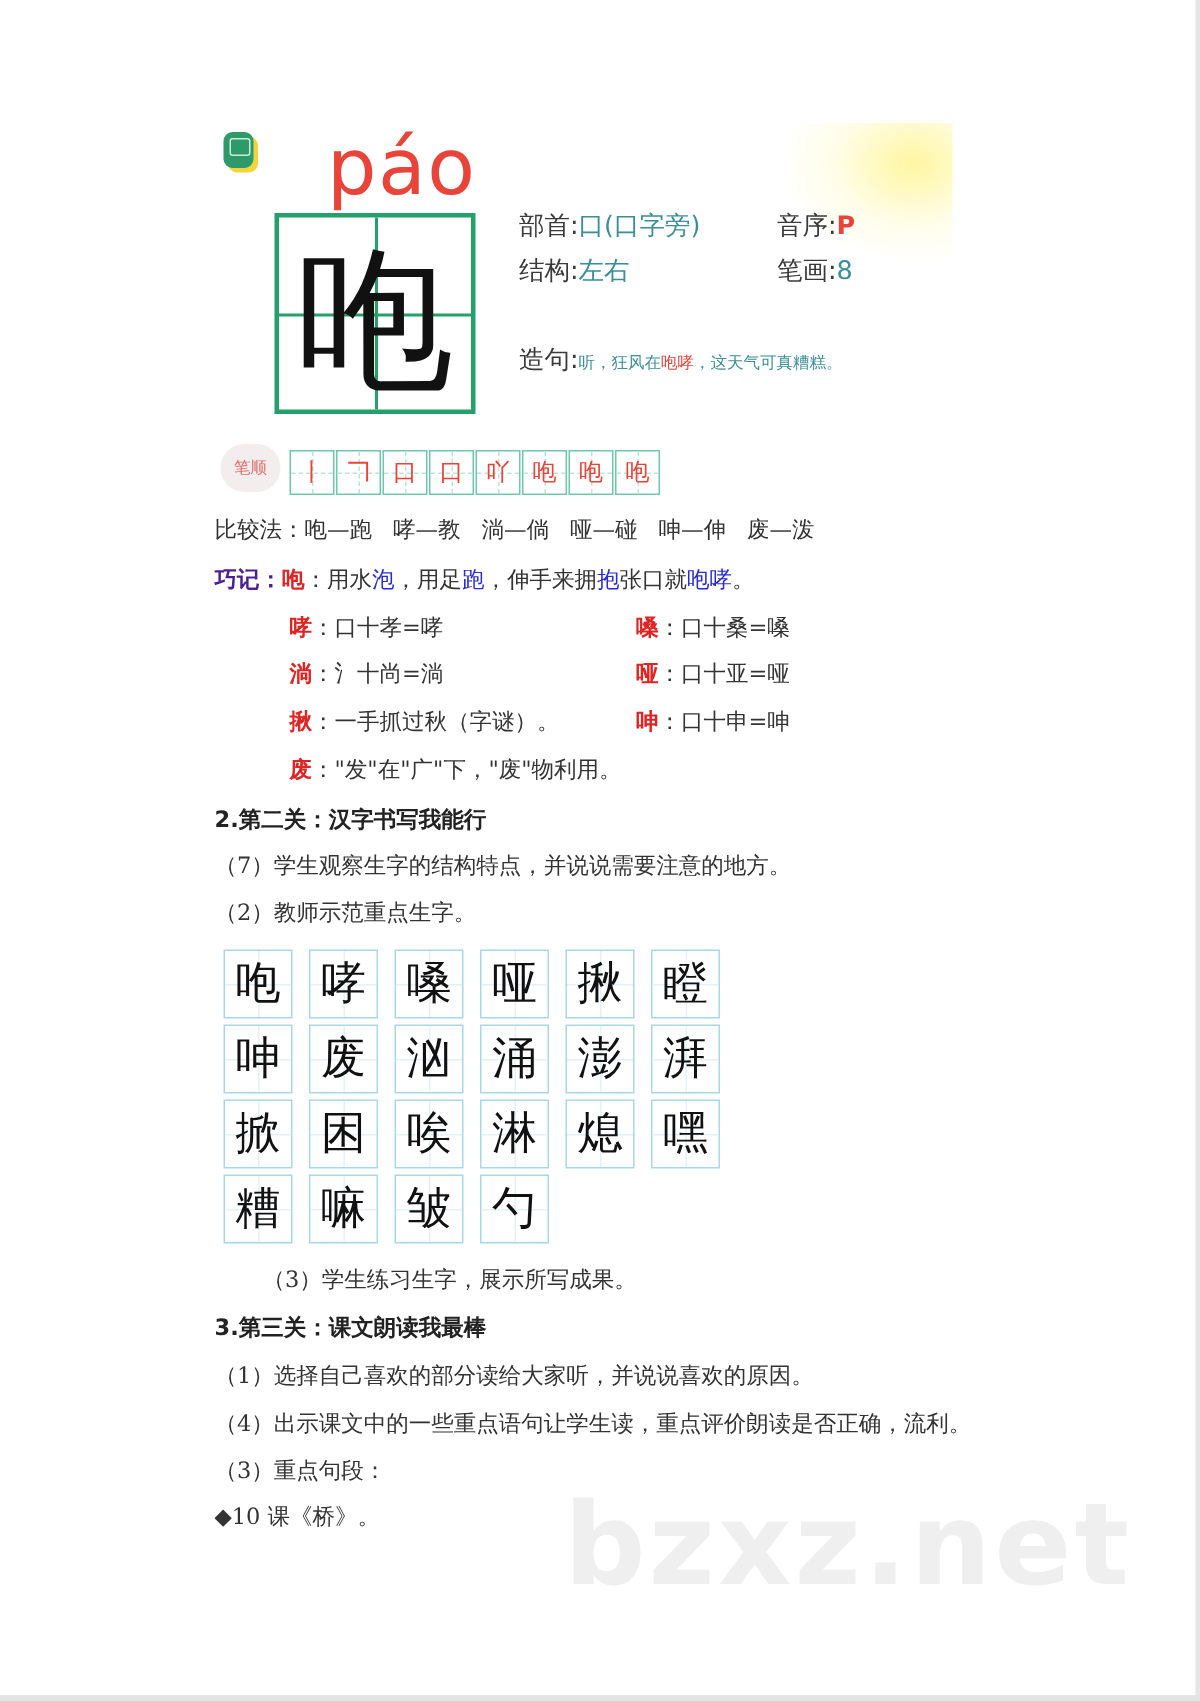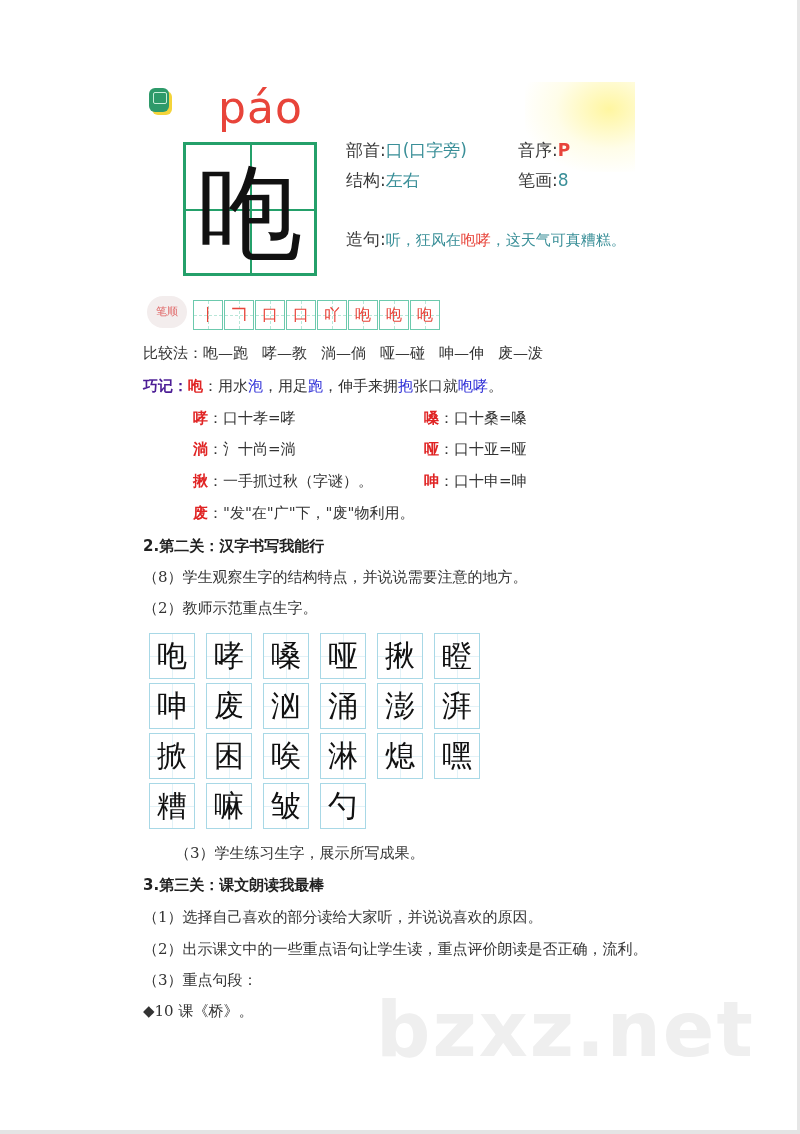--- a/index.html
+++ b/index.html
@@ -12,31 +12,31 @@
   .page-edge-right { position: absolute; right: 0; top: 0; width: 3px; height: 1134px; background: #e6e6e6; }
   .page-edge-bottom { position: absolute; left: 0; bottom: 0; width: 800px; height: 4px; background: #e4e4e4; }
 
   
   .card { position: absolute; left: 143px; top: 82px; width: 492px; height: 252px; background: #fff; overflow: hidden; }
   .card-glow { position: absolute; right: -10px; top: 0; width: 120px; height: 90px;
     background: radial-gradient(ellipse at 70% 30%, rgba(255,245,150,0.9), rgba(255,250,200,0.4) 45%, rgba(255,255,255,0) 75%); }
   .card-badge { position: absolute; left: 6px; top: 6px; width: 20px; height: 24px; border-radius: 6px;
     background: #2e9a6a; box-shadow: 3px 3px 0 #f4d43a; }
   .card-badge-inner { position: absolute; left: 4px; top: 4px; width: 12px; height: 10px; border: 1px solid #c9eed9; border-radius: 2px; }
-  .pinyin { position: absolute; left: 75px; top: 0px; font-family: "DejaVu Sans", sans-serif; font-size: 44px; color: #e8443a; letter-spacing: 1px; }
+  .pinyin { position: absolute; left: 75px; top: 0px; font-family: "DejaVu Sans", sans-serif; font-size: 52px; color: #e8443a; letter-spacing: 1px; }
   .tian-box { position: absolute; left: 40px; top: 60px; width: 134px; height: 134px; border: 3px solid #24a06a; box-sizing: border-box; }
   .tian-h { position: absolute; left: 0; top: 50%; width: 100%; height: 0; border-top: 2px solid #24a06a; }
   .tian-v { position: absolute; top: 0; left: 50%; height: 100%; width: 0; border-left: 2px solid #24a06a; }
   .big-char { position: absolute; left: 0; top: 4px; width: 128px; height: 128px; text-align: center; line-height: 128px;
     font-size: 104px; color: #111; font-family: "DejaVu Serif", serif; }
 
   .info { position: absolute; left: 203px; font-family: "DejaVu Sans", sans-serif; font-size: 17px; color: #444; white-space: nowrap; }
   .info .k { color: #3a3a3a; }
   .info .teal { color: #3a8f98; }
-  .info.small .v { font-size: 15px; }
+  .info.small .v { font-size: 11px; }
   .info-r { position: absolute; left: 375px; font-family: "DejaVu Sans", sans-serif; font-size: 17px; color: #3a3a3a; white-space: nowrap; }
 
   .stroke-label { position: absolute; left: 4px; top: 214px; width: 40px; height: 32px; border-radius: 16px;
     background: #f3eded; color: #e06a6a; font-size: 11px; line-height: 32px; text-align: center; font-family: "DejaVu Sans", sans-serif; }
   .stroke-strip { position: absolute; left: 50px; top: 218px; display: flex; }
   .stroke-cell { width: 30px; height: 30px; border: 1px solid #6cc9ad; box-sizing: border-box; position: relative;
     color: #e8443a; font-size: 16px; text-align: center; line-height: 28px; margin-right: 1px; }
   .stroke-cell::before { content: ""; position: absolute; left: 0; top: 50%; width: 100%; border-top: 1px dashed #b9e6d8; }
   .stroke-cell::after { content: ""; position: absolute; top: 0; left: 50%; height: 100%; border-left: 1px dashed #b9e6d8; }
   .stroke-cell span { position: relative; z-index: 1; }
@@ -123,21 +123,21 @@
 
 <div class="line" style="left:193px; top:409px;"><span class="red">哮</span><span>：口十孝=哮</span></div>
 <div class="line" style="left:424px; top:409px;"><span class="red">嗓</span><span>：口十桑=嗓</span></div>
 <div class="line" style="left:193px; top:440px;"><span class="red">淌</span><span>：氵十尚=淌</span></div>
 <div class="line" style="left:424px; top:440px;"><span class="red">哑</span><span>：口十亚=哑</span></div>
 <div class="line" style="left:193px; top:472px;"><span class="red">揪</span><span>：一手抓过秋（字谜）。</span></div>
 <div class="line" style="left:424px; top:472px;"><span class="red">呻</span><span>：口十申=呻</span></div>
 <div class="line" style="left:193px; top:504px;"><span class="red">废</span><span>："发"在"广"下，"废"物利用。</span></div>
 
 <div class="heading" style="top:537px;">2.第二关：汉字书写我能行</div>
-<div class="line" style="left:143px; top:568px;">（8）学生观察生字的结构特点，并说说需要注意的地方。</div>
+<div class="line" style="left:143px; top:568px;">（7）学生观察生字的结构特点，并说说需要注意的地方。</div>
 <div class="line" style="left:143px; top:599px;">（2）教师示范重点生字。</div>
 
 <div class="grid">
   <div class="grid-row">
     <div class="gcell"><span>咆</span></div>
     <div class="gcell"><span>哮</span></div>
     <div class="gcell"><span>嗓</span></div>
     <div class="gcell"><span>哑</span></div>
     <div class="gcell"><span>揪</span></div>
     <div class="gcell"><span>瞪</span></div>
@@ -163,17 +163,17 @@
     <div class="gcell"><span>嘛</span></div>
     <div class="gcell"><span>皱</span></div>
     <div class="gcell"><span>勺</span></div>
   </div>
 </div>
 
 <div class="line" style="left:134px; top:844px;margin-left:41px;">（3）学生练习生字，展示所写成果。</div>
 
 <div class="heading" style="top:876px;">3.第三关：课文朗读我最棒</div>
 <div class="line" style="left:143px; top:908px;">（1）选择自己喜欢的部分读给大家听，并说说喜欢的原因。</div>
-<div class="line" style="left:143px; top:940px;">（2）出示课文中的一些重点语句让学生读，重点评价朗读是否正确，流利。</div>
+<div class="line" style="left:143px; top:940px;">（4）出示课文中的一些重点语句让学生读，重点评价朗读是否正确，流利。</div>
 <div class="line" style="left:143px; top:971px;">（3）重点句段：</div>
 <div class="line" style="left:143px; top:1002px;">◆10 课《桥》。</div>
 
 <div class="watermark">bzxz.net</div>
 
 </body></html>

